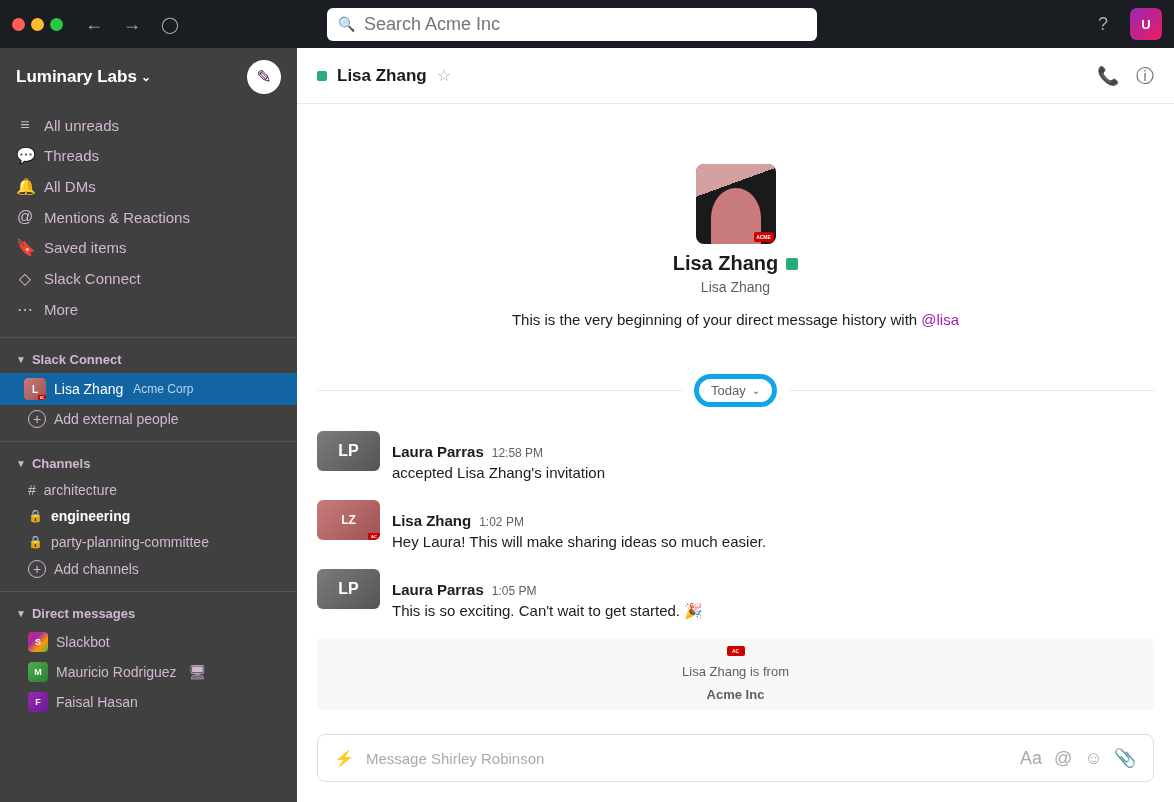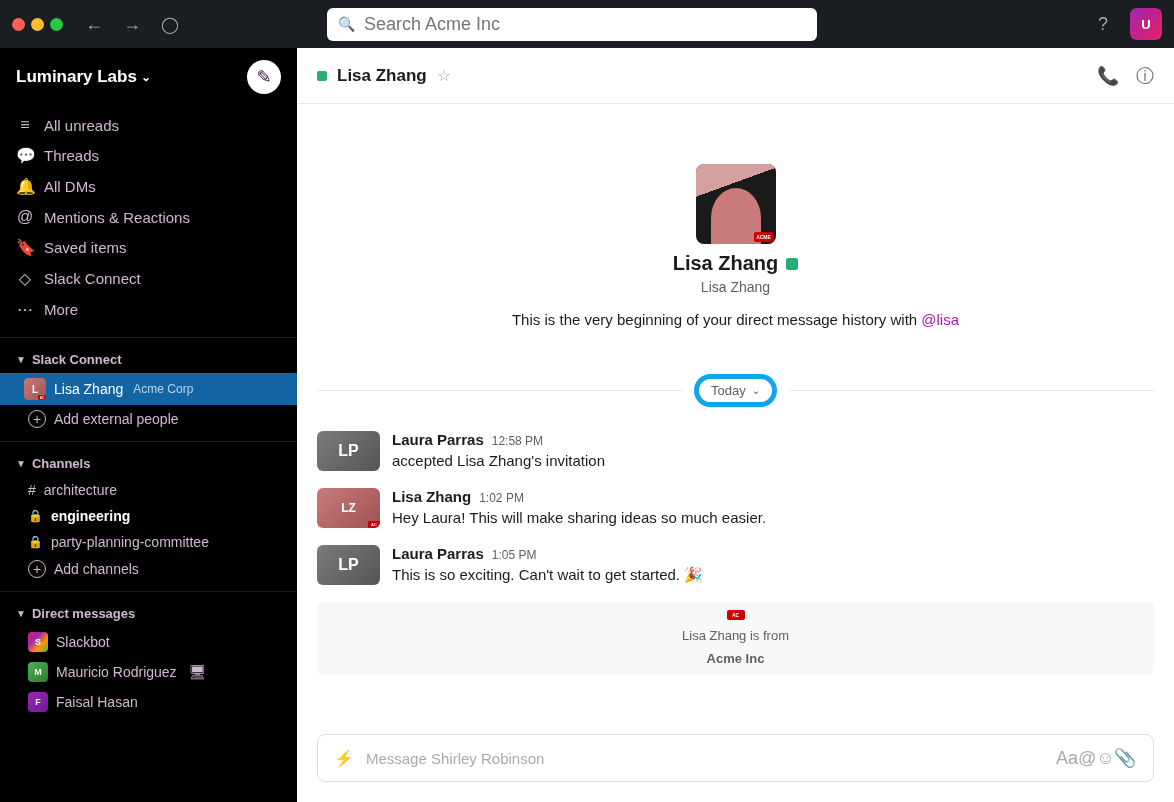--- a/index.html
+++ b/index.html
@@ -17,21 +17,21 @@
     .search-bar { flex: 1; max-width: 490px; margin: 0 auto; background: #fff; border-radius: 6px; display: flex; align-items: center; padding: 6px 12px; gap: 8px; }
     .search-icon { color: #666; font-size: 14px; }
     .search-input { border: none; outline: none; flex: 1; font-size: 18px; color: #333; background: transparent; }
     .help-btn { background: none; border: none; color: #aaa; font-size: 18px; cursor: pointer; padding: 4px 6px; margin-left: auto; }
     .avatar-btn { width: 32px; height: 32px; border-radius: 6px; overflow: hidden; cursor: pointer; margin-left: 8px; }
 
     
     .main { display: flex; flex: 1; overflow: hidden; }
 
     
-    .sidebar { width: 297px; background: #000000; display: flex; flex-direction: column; overflow-y: auto; flex-shrink: 0; }
+    .sidebar { width: 297px; background: #404040; display: flex; flex-direction: column; overflow-y: auto; flex-shrink: 0; }
     .workspace-header { padding: 12px 16px; display: flex; align-items: center; justify-content: space-between; }
     .workspace-name { color: #fff; font-size: 17px; font-weight: 700; cursor: pointer; display: flex; align-items: center; gap: 4px; }
     .workspace-chevron { font-size: 12px; color: #fff; }
     .compose-btn { width: 34px; height: 34px; background: #fff; border-radius: 50%; display: flex; align-items: center; justify-content: center; cursor: pointer; font-size: 18px; color: #3f0e40; }
 
     .nav-items { padding: 4px 0; }
     .nav-item { display: flex; align-items: center; gap: 10px; padding: 6px 16px; cursor: pointer; color: #d1b7d1; font-size: 15px; }
     .nav-item .nav-icon { width: 18px; text-align: center; font-size: 16px; }
 
     .section-divider { height: 1px; background: rgba(255,255,255,0.1); margin: 8px 0; }
@@ -80,34 +80,34 @@
 
     .today-divider { display: flex; align-items: center; gap: 12px; margin: 16px 0; }
     .today-divider-line { flex: 1; height: 1px; background: #e8e8e8; }
     .today-btn { border: 5px solid #0ea5e9; border-radius: 20px; padding: 4px 12px; font-size: 13px; color: #616061; background: #fff; cursor: pointer; display: flex; align-items: center; gap: 6px; }
     .today-chevron { font-size: 10px; }
 
     .message { display: flex; gap: 12px; padding: 8px 0; }
     .msg-avatar { width: 63px; height: 40px; border-radius: 6px; flex-shrink: 0; overflow: hidden; background: #ccc; }
     .msg-content { flex: 1; }
     .msg-header { display: flex; align-items: baseline; gap: 8px; margin-bottom: 2px; }
-    .msg-name { font-size: 15px; font-weight: 700; color: #1d1c1d; }
+    .msg-name { font-size: 15px; font-weight: 700; color: #1d1c1d; margin-top: 12px; }
     .msg-time { font-size: 12px; color: #616061; }
     .msg-text { font-size: 15px; color: #1d1c1d; line-height: 1.46668; }
 
     .acme-notice { display: flex; align-items: center; gap: 8px; padding: 8px 16px; background: #f8f8f8; border-radius: 4px; margin: 8px 0; font-size: 13px; color: #616061; flex-direction: column; }
     .acme-logo { width: 18px; height: 10px; background: #c00; border-radius: 2px; display: flex; align-items: center; justify-content: center; font-size: 5px; color: #fff; font-weight: bold; flex-shrink: 0; }
 
     
     .composer { padding: 12px 20px 20px; flex-shrink: 0; }
     .composer-box { border: 1px solid #ddd; border-radius: 8px; padding: 12px 16px; display: flex; align-items: center; gap: 12px; }
     .composer-lightning { color: #aaa; font-size: 16px; }
     .composer-input { flex: 1; border: none; outline: none; font-size: 15px; color: #1d1c1d; }
     .composer-input::placeholder { color: #aaa; }
-    .composer-actions { display: flex; gap: 0; align-items: center; }
+    .composer-actions { display: flex; gap: 12px; align-items: center; }
     .composer-action-btn { background: none; border: none; font-size: 18px; color: #aaa; cursor: pointer; }
 
     
     .avatar-laura { background: linear-gradient(135deg, #7b7b7b, #555); }
     .avatar-lisa { background: linear-gradient(135deg, #c97b7b, #a05050); }
     .avatar-mauricio { background: linear-gradient(135deg, #4caf50, #2e7d32); }
     .avatar-faisal { background: linear-gradient(135deg, #9c27b0, #6a1b9a); }
 
     .avatar-face { width: 100%; height: 100%; display: flex; align-items: center; justify-content: center; font-size: 16px; color: #fff; font-weight: bold; }
   </style>

